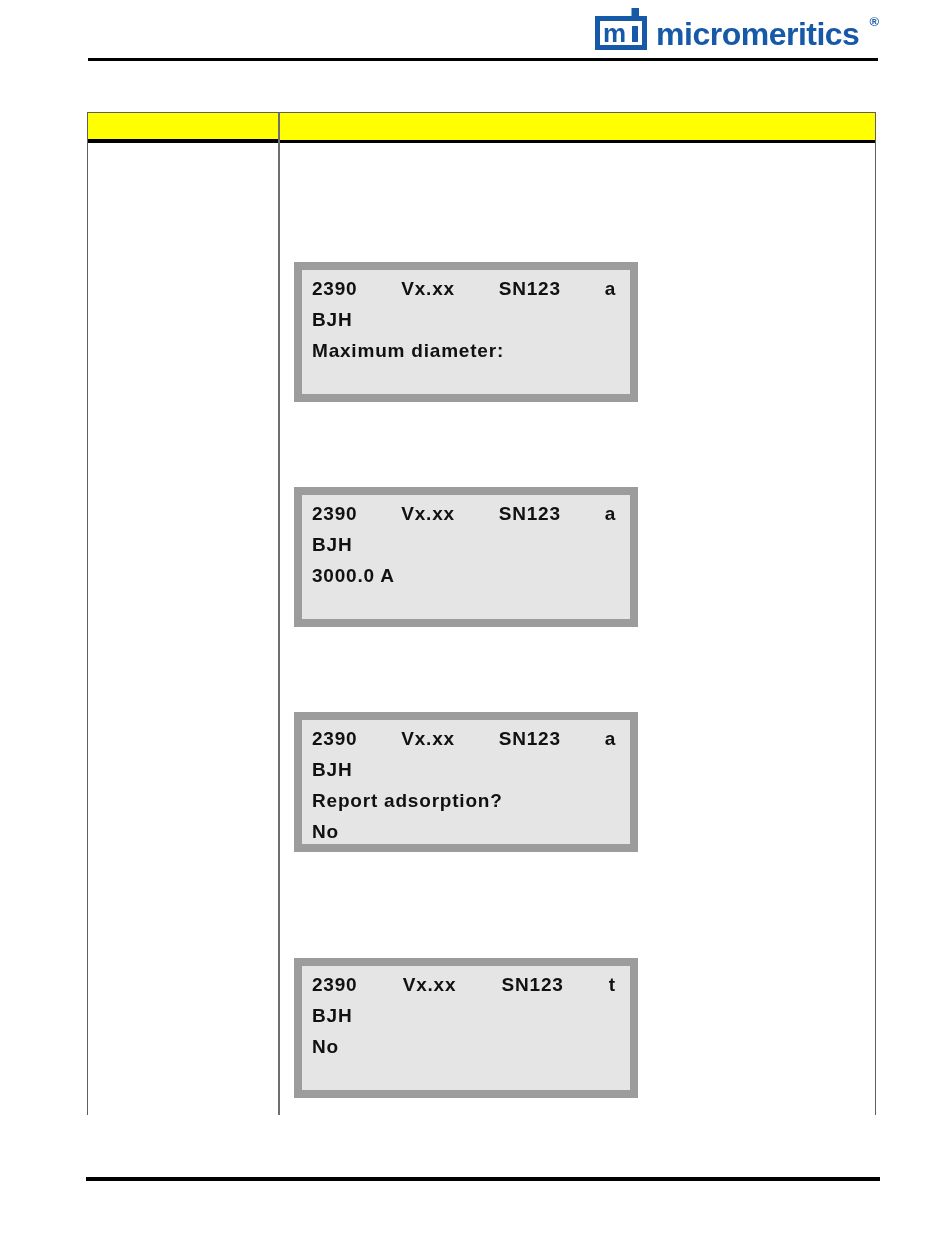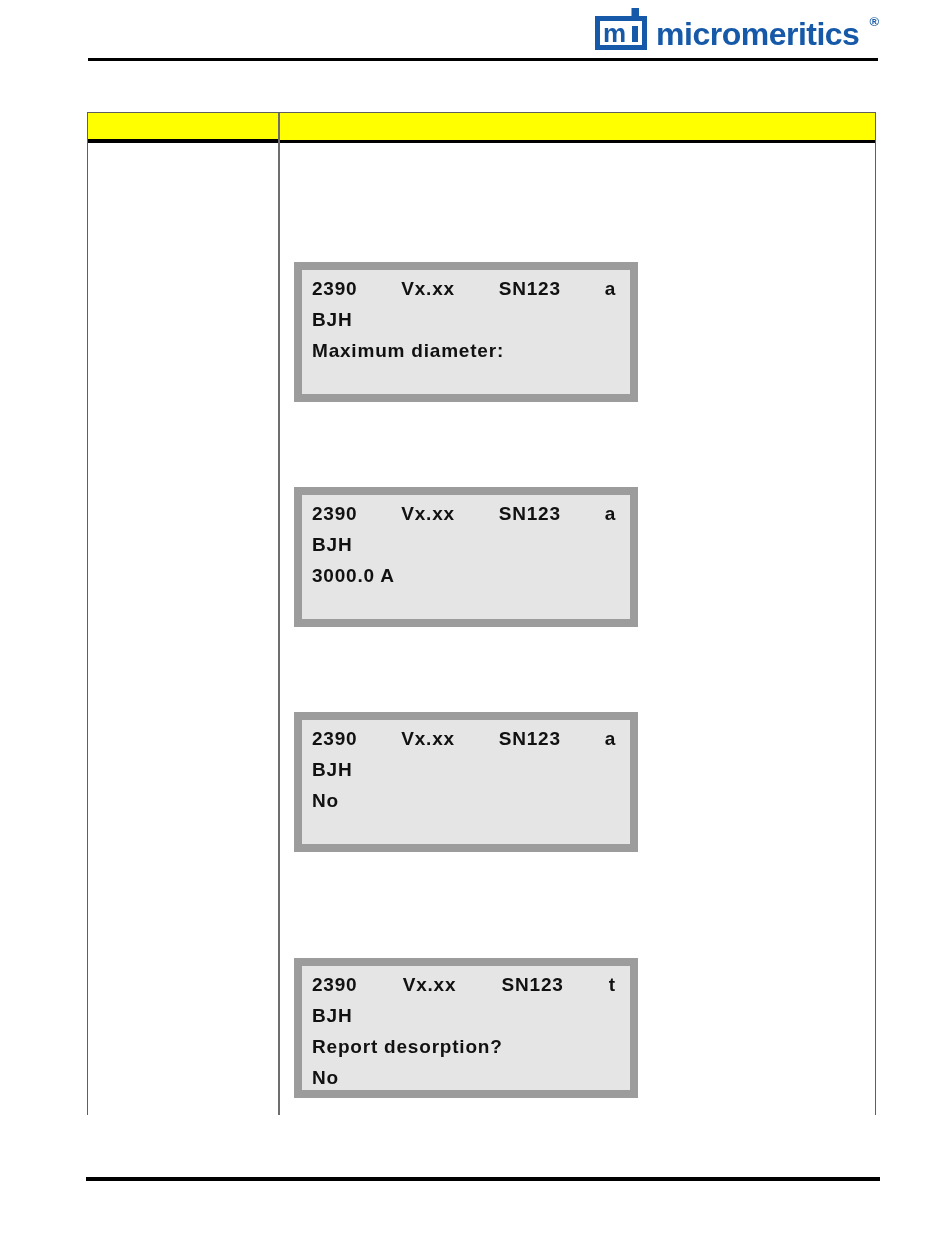--- a/index.html
+++ b/index.html
@@ -183,30 +183,30 @@
     </div>
 
     <div class="lcd lcd-3">
       <div class="lcd-status-line">
         <span class="lcd-line">2390</span>
         <span class="lcd-line">Vx.xx</span>
         <span class="lcd-line">SN123</span>
         <span class="lcd-line">a</span>
       </div>
       <div class="lcd-line">BJH</div>
+      <div class="lcd-line">Report adsorption?</div>
       <div class="lcd-line">No</div>
     </div>
 
     <div class="lcd lcd-4">
       <div class="lcd-status-line">
         <span class="lcd-line">2390</span>
         <span class="lcd-line">Vx.xx</span>
         <span class="lcd-line">SN123</span>
         <span class="lcd-line">t</span>
       </div>
       <div class="lcd-line">BJH</div>
-      <div class="lcd-line">Report desorption?</div>
       <div class="lcd-line">No</div>
     </div>
   </div>
 
   <div class="footer-rule"></div>
 </div>
 
 </body></html>

